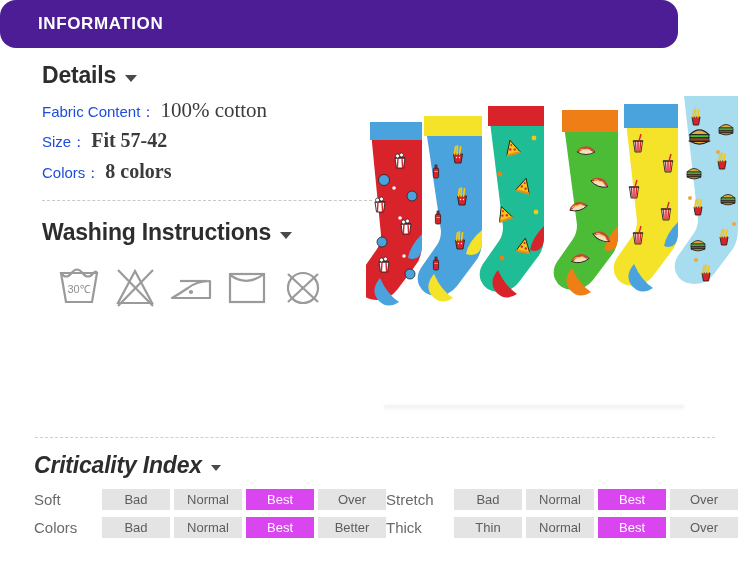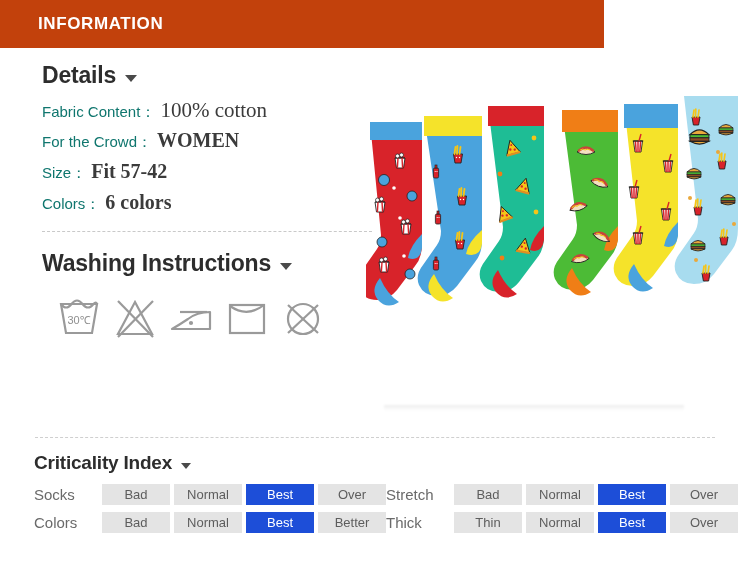--- a/index.html
+++ b/index.html
@@ -13,25 +13,26 @@
     font-family: "Liberation Sans", sans-serif;
     overflow: hidden;
     position: relative;
   }
 
   
   .header-bar {
     position: absolute;
     left: 0;
     top: 0;
-    width: 604px;
+    width: 678px;
     height: 48px;
-    background: #c2410c;
+    background: #4c1d95;
     display: flex;
     align-items: center;
+    border-radius: 16px;
   }
   .header-title {
     color: #ffffff;
     font-size: 17px;
     font-weight: bold;
     letter-spacing: 0.6px;
     margin-left: 38px;
     font-family: "Liberation Sans", sans-serif;
   }
 
@@ -74,21 +75,21 @@
   .spec-list {
     margin-top: 4px;
   }
   .spec-row {
     display: flex;
     align-items: baseline;
     height: 31px;
   }
   .spec-label {
     font-size: 15px;
-    color: #0f766e;
+    color: #1d4ed8;
     font-family: "Liberation Sans", sans-serif;
     white-space: pre;
   }
   .spec-value {
     font-size: 21px;
     color: #3b3b3b;
     font-family: "Liberation Serif", serif;
     margin-left: 5px;
     white-space: pre;
   }
@@ -177,21 +178,21 @@
     width: 68px;
     height: 21px;
     line-height: 21px;
     text-align: center;
     font-size: 13px;
     background: #e4e4e4;
     color: #5d5d5d;
     font-family: "Liberation Sans", sans-serif;
   }
   .pill.active {
-    background: #1d4ed8;
+    background: #d946ef;
     color: #ffffff;
   }
 </style>
 </head>
 <body>
 
 <div class="header-bar">
   <div class="header-title">INFORMATION</div>
 </div>
 
@@ -201,30 +202,26 @@
     <span class="title">Details</span>
     <span class="caret"></span>
   </div>
 
   <div class="spec-list">
     <div class="spec-row">
       <span class="spec-label">Fabric Content：</span>
       <span class="spec-value">100% cotton</span>
     </div>
     <div class="spec-row">
-      <span class="spec-label">For the Crowd：</span>
-      <span class="spec-value bold">WOMEN</span>
-    </div>
-    <div class="spec-row">
       <span class="spec-label">Size：</span>
       <span class="spec-value bold">Fit 57-42</span>
     </div>
     <div class="spec-row">
       <span class="spec-label">Colors：</span>
-      <span class="spec-value bold">6 colors</span>
+      <span class="spec-value bold">8 colors</span>
     </div>
   </div>
 
   <hr class="divider-dashed">
 
   <div class="section-head" style="margin-top:18px;">
     <span class="title">Washing Instructions</span>
     <span class="caret"></span>
   </div>
 
@@ -425,28 +422,28 @@
       </g>
     </g>
   </svg>
   <div class="shadow-band"></div>
 </div>
 
 <div class="crit-divider"></div>
 
 <div class="crit-section">
   <div class="section-head">
-    <span class="title" style="font-size:19px;">Criticality Index</span>
+    <span class="title" style="font-size:23px;font-style:italic;">Criticality Index</span>
     <span class="caret small"></span>
   </div>
 
   <div class="crit-grid">
 
     <div class="crit-row">
-      <span class="crit-name">Socks</span>
+      <span class="crit-name">Soft</span>
       <span class="pills">
         <span class="pill">Bad</span>
         <span class="pill">Normal</span>
         <span class="pill active">Best</span>
         <span class="pill">Over</span>
       </span>
     </div>
 
     <div class="crit-row">
       <span class="crit-name">Stretch</span>

